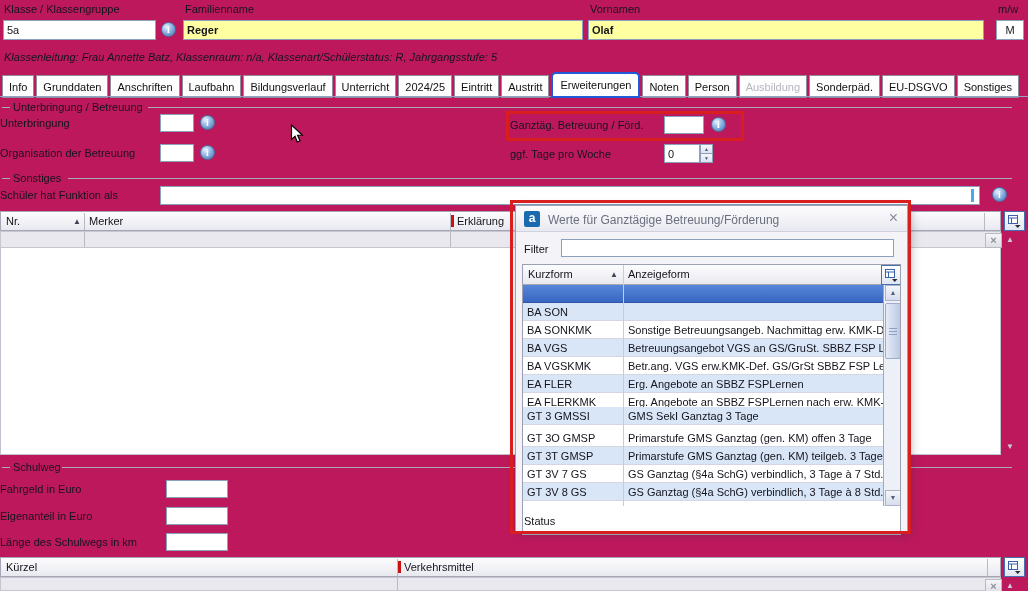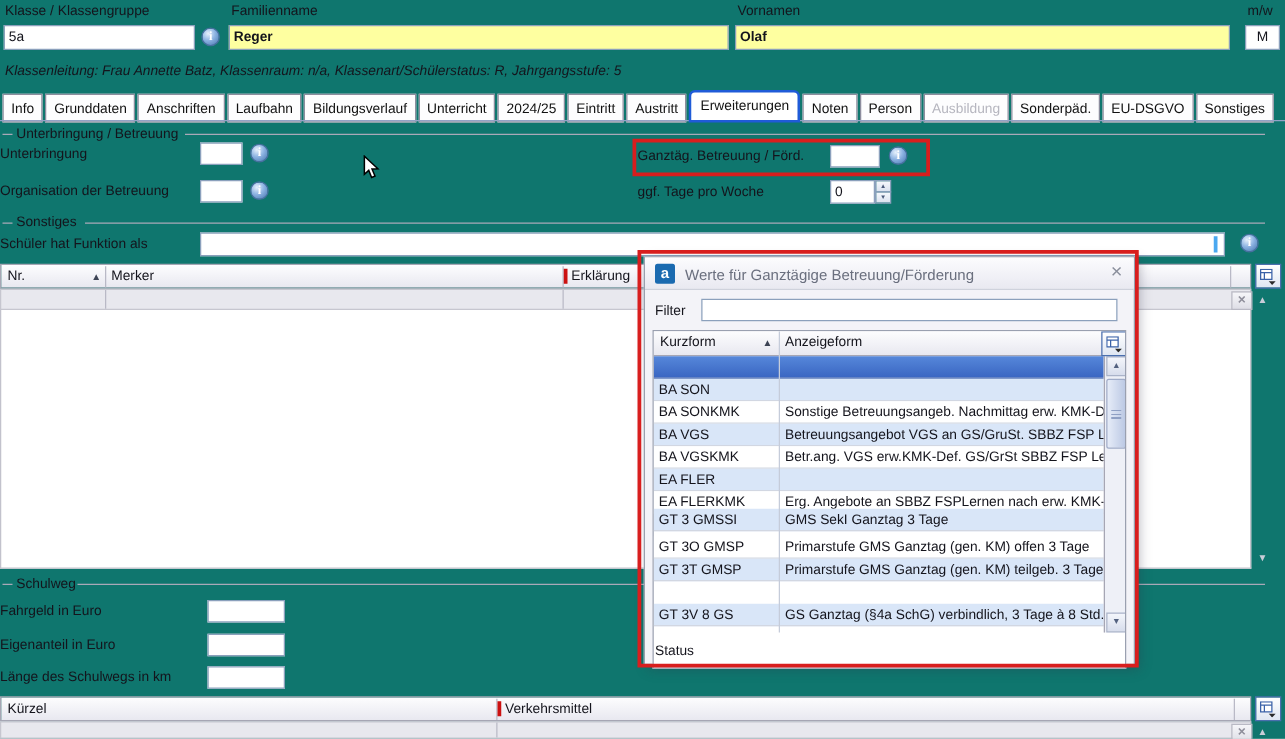--- a/index.html
+++ b/index.html
@@ -1,16 +1,16 @@
 <!DOCTYPE html>
 <html><head>
 <meta charset="utf-8">
 <style>
   html,body{margin:0;padding:0}
-  .screen{position:relative;width:1028px;height:591px;background:#0f766e;
+  .screen{position:relative;width:1028px;height:591px;background:#be185d;
     font-family:"Liberation Sans",sans-serif;font-size:11px;color:#14141c;overflow:hidden}
   .abs{position:absolute}
   .lbl{position:absolute;white-space:nowrap;line-height:13px}
   .bold{font-weight:normal}
   .italic{font-style:italic}
   .rt{text-align:left}
   .field{position:absolute;background:#fff;border:1px solid #8ba0bc;box-sizing:border-box;
     line-height:16px;padding:1px 3px;overflow:hidden;white-space:nowrap}
   .yellow{background:#feffa0;font-weight:bold}
   .info-icon{position:absolute;width:15px;height:15px;border-radius:50%;
@@ -220,36 +220,41 @@
       <div class="drow row-alt" style="top:74px">
           <span class="k">BA VGS</span>
           <span class="a">Betreuungsangebot VGS an GS/GruSt. SBBZ FSP Lernen</span>
         </div>
       <div class="drow row-w" style="top:92px">
           <span class="k">BA VGSKMK</span>
           <span class="a">Betr.ang. VGS erw.KMK-Def. GS/GrSt SBBZ FSP Lernen</span>
         </div>
       <div class="drow row-alt" style="top:110px">
           <span class="k">EA FLER</span>
+          <span class="a">Erg. Angebote an SBBZ FSPLernen</span>
         </div>
       <div class="drow row-w" style="top:128px">
           <span class="k">EA FLERKMK</span>
           <span class="a">Erg. Angebote an SBBZ FSPLernen nach erw. KMK-Def.</span>
         </div>
       <div class="drow row-alt" style="top:142px">
           <span class="k">GT 3 GMSSI</span>
           <span class="a">GMS SekI Ganztag 3 Tage</span>
         </div>
       <div class="drow row-w" style="top:164px">
           <span class="k">GT 3O GMSP</span>
           <span class="a">Primarstufe GMS Ganztag (gen. KM) offen 3 Tage</span>
         </div>
       <div class="drow row-alt" style="top:182px">
           <span class="k">GT 3T GMSP</span>
           <span class="a">Primarstufe GMS Ganztag (gen. KM) teilgeb. 3 Tage</span>
+        </div>
+      <div class="drow row-w" style="top:200px">
+          <span class="k">GT 3V 7 GS</span>
+          <span class="a">GS Ganztag (§4a SchG) verbindlich, 3 Tage à 7 Std.</span>
         </div>
       <div class="drow row-alt" style="top:218px">
           <span class="k">GT 3V 8 GS</span>
           <span class="a">GS Ganztag (§4a SchG) verbindlich, 3 Tage à 8 Std.</span>
         </div>
 
       <div class="dscroll">
         <div class="sbtn" style="top:0">▲</div>
         <div class="sthumb"></div>
         <div class="sbtn" style="bottom:0">▼</div>

